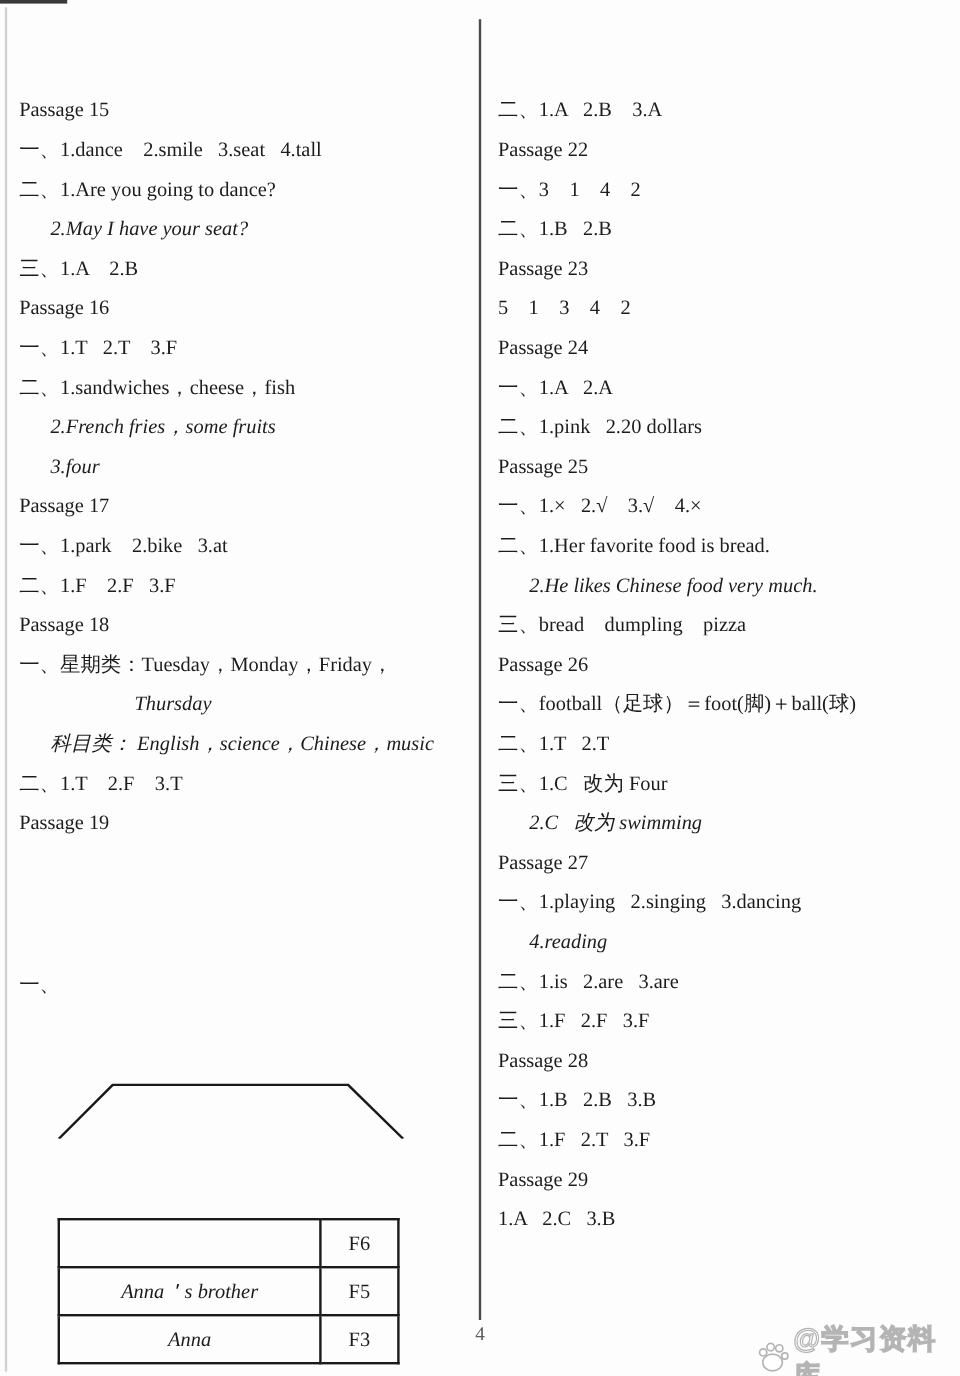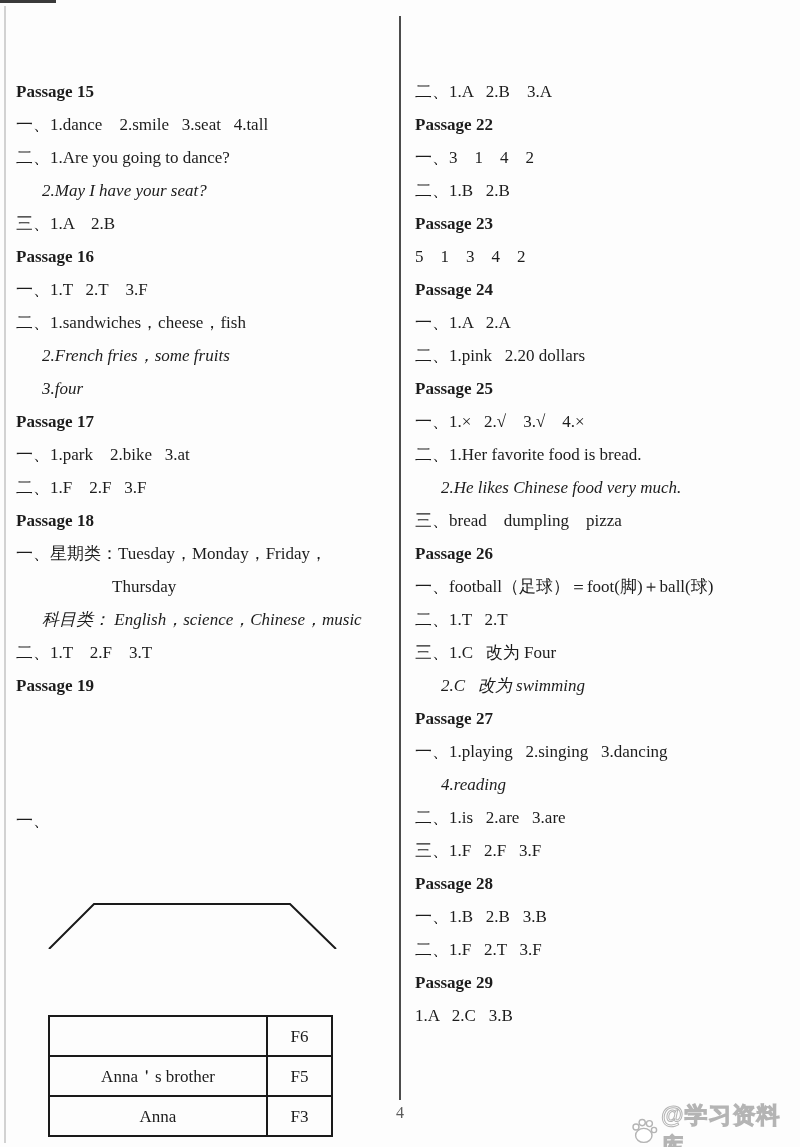--- a/index.html
+++ b/index.html
@@ -24,35 +24,35 @@
     width: 2px; height: 1084px; background: #4c4c4c;
   }
   .col {
     position: absolute; top: 0;
     font-size: 17px; line-height: 33px;
     white-space: pre-wrap;
   }
   .col-left  { left: 16px;  width: 382px; padding-top: 9px; }
   .col-right { left: 415px; width: 376px; padding-top: 9px; }
   .line { min-height: 33px; }
-  .hdr  { font-weight: bold; }
+  .hdr  { font-weight: normal; }
   .ind1 { padding-left: 26px; font-style: italic; }
-  .ind2 { padding-left: 96px; }
+  .ind2 { padding-left: 96px; font-style: italic; }
 
   
   .diagram-wrap { position: relative; padding-left: 32px; margin: 3px 0 7px 0; }
   .diagram-label { position: absolute; left: 0; top: 0; line-height: 33px; }
   .roof-svg { display: block; margin-left: 0; }
   .floor-table { border-collapse: collapse; table-layout: fixed; }
   .floor-table td {
     border: 2px solid #1a1a1a;
     height: 38px; text-align: center; vertical-align: middle;
     font-size: 17px; padding: 0;
   }
-  td.occupant-cell { width: 216px; }
+  td.occupant-cell { width: 216px; font-style: italic; }
   td.floor-cell    { width: 63px; }
 
   
   .page-number {
     position: absolute; left: 0; right: 0; top: 1102px;
     text-align: center; font-size: 16px; color: #5a5a5a; line-height: 22px;
   }
   .watermark {
     position: absolute; left: 630px; top: 1100px;
     display: flex; align-items: center; gap: 3px;

